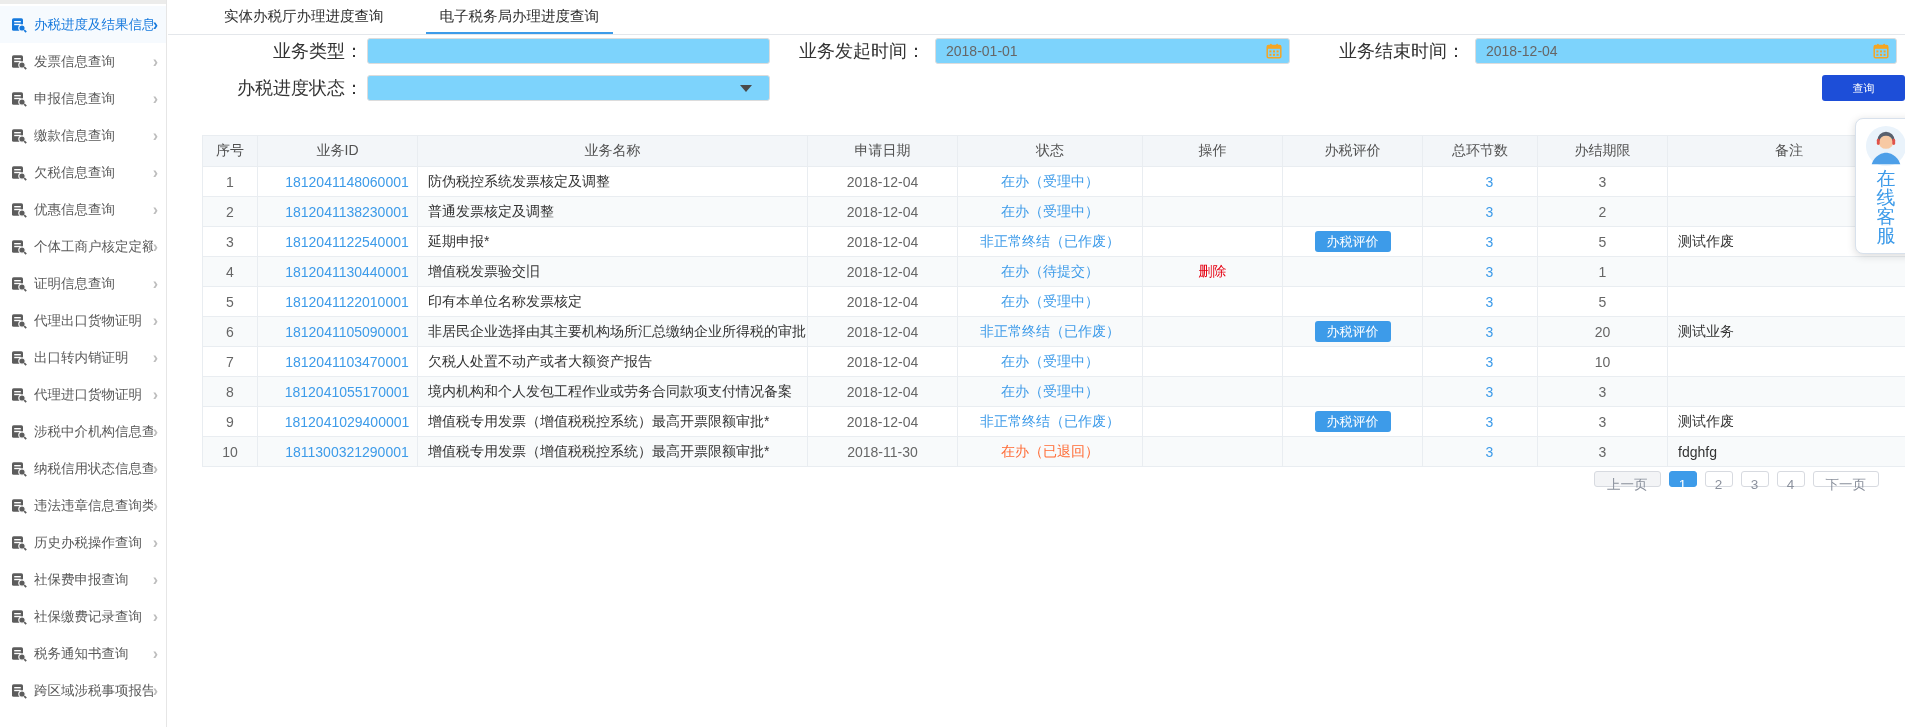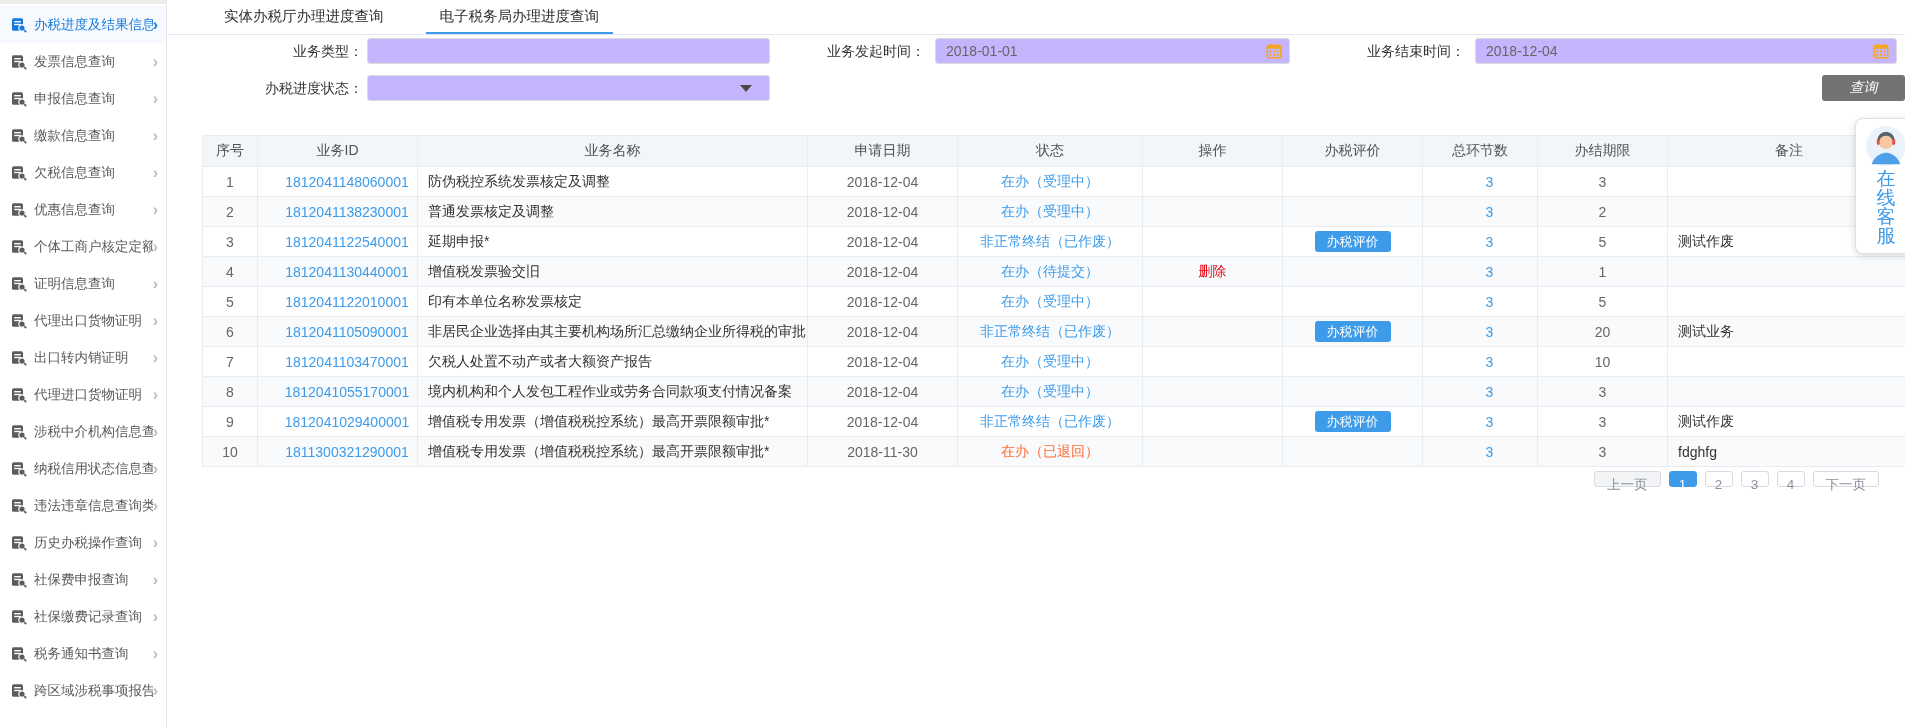--- a/index.html
+++ b/index.html
@@ -22,29 +22,29 @@
 
   
   .main{position:absolute;left:168px;top:0;right:0;bottom:0;background:#fff;}
 
   .tabs{height:34px;border-bottom:1px solid #E4E7EB;display:flex;align-items:stretch;padding-left:42px;}
   .tab{display:flex;align-items:center;padding:0 14px;margin-right:28px;font-size:14.5px;color:#2B2B2B;
        cursor:pointer;border-bottom:2px solid transparent;box-sizing:border-box;white-space:nowrap;}
   .tab.active{border-bottom-color:#3D9BE9;}
 
   
-  .flabel{position:absolute;width:130px;text-align:right;font-size:14px;color:#333;
+  .flabel{position:absolute;width:130px;text-align:right;font-size:18px;color:#333;
           line-height:26px;white-space:nowrap;}
   .txt{position:absolute;height:26px;border:1px solid #DCDCDC;border-radius:3px;font-size:14px;
-       color:#666;padding:0 10px;box-sizing:border-box;outline:none;background:#c4b5fd;font-family:inherit;}
+       color:#666;padding:0 10px;box-sizing:border-box;outline:none;background:#7dd3fc;font-family:inherit;}
   .cal{position:absolute;width:16px;height:16px;cursor:pointer;display:inline-flex;}
   .caret{position:absolute;width:0;height:0;border-left:6px solid transparent;
          border-right:6px solid transparent;border-top:7px solid #4A4A4A;cursor:pointer;}
-  .query-btn{position:absolute;left:1654px;top:75px;width:83px;height:26px;background:#737373;
-             color:#fff;border:none;border-radius:3px;font-size:14px;cursor:pointer;font-family:inherit;font-style:italic;}
+  .query-btn{position:absolute;left:1654px;top:75px;width:83px;height:26px;background:#1d4ed8;
+             color:#fff;border:none;border-radius:3px;font-size:11px;cursor:pointer;font-family:inherit;}
 
   
   .results{position:absolute;left:34px;top:135px;width:1708px;border-collapse:collapse;table-layout:fixed;}
   .results th,.results td{border:1px solid #E9EDF1;overflow:hidden;white-space:nowrap;}
   .results th{background:#F3F6F9;color:#515151;font-weight:400;font-size:14px;height:30px;padding:0 6px;}
   .results td{height:29px;font-size:14px;color:#666;text-align:center;padding:0 6px;}
   .results td.c-name,.results td.c-remark{text-align:left;padding-left:10px;color:#333;}
   .results tbody tr:nth-child(even){background:#F8FAFB;}
   .link{color:#3D9BE9;text-decoration:none;cursor:pointer;margin-left:19px;}
   .status-blue{color:#3D9BE9;}

